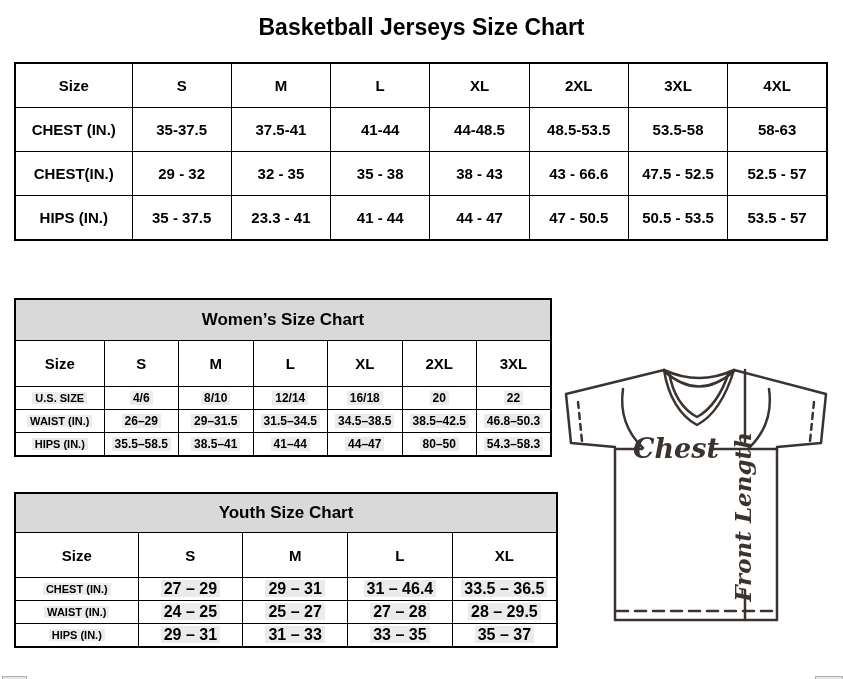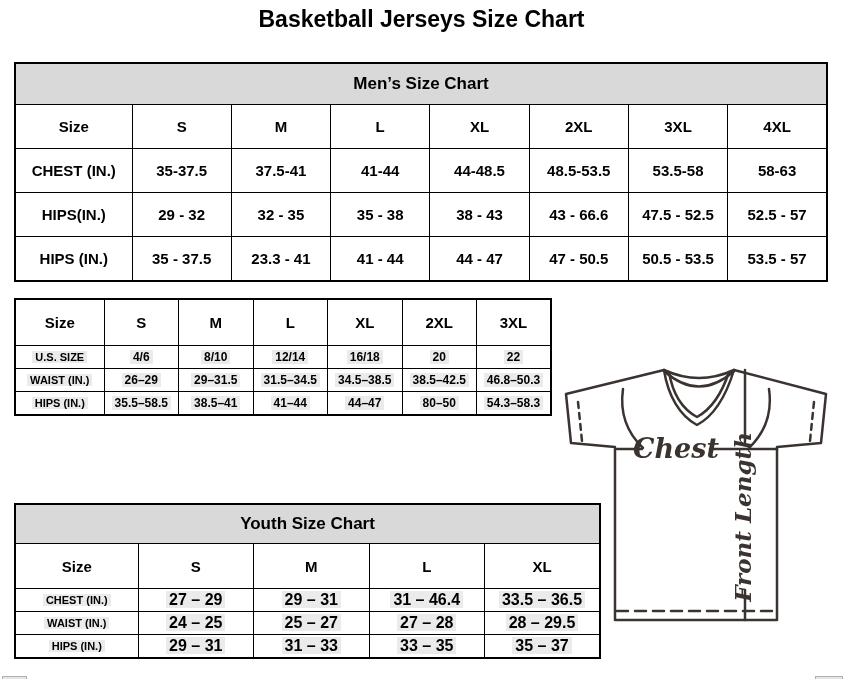--- a/index.html
+++ b/index.html
@@ -1,38 +1,38 @@
 <!DOCTYPE html>
 <html><head>
 <meta charset="utf-8">
 <style>
   html,body{margin:0;padding:0;background:#fff;}
   .page{position:relative;width:843px;height:679px;background:#ffffff;
         font-family:"Liberation Sans",sans-serif;overflow:hidden;color:#000;}
-  .main-title{position:absolute;top:6px;left:0;right:0;text-align:center;
+  .main-title{position:absolute;top:14px;left:0;right:0;text-align:center;
         font-size:23px;font-weight:bold;margin:0;}
   table.sizes{position:absolute;border-collapse:collapse;table-layout:fixed;
         background:#fff;border:2px solid #000;}
   table.sizes th,table.sizes td{border:1px solid #000;text-align:center;
         vertical-align:middle;font-weight:bold;padding:0;overflow:hidden;white-space:nowrap;}
   tr.titlebar th{background:#d9d9d9;font-size:17px;}
   
   #men{left:14px;top:62px;width:814px;}
   #men tr.titlebar th{height:40px;}
   #men tr.cols th{height:43px;font-size:15px;}
   #men tbody th,#men tbody td{height:43px;font-size:15px;}
   #men .hl{background:none;padding:0;}
   
   #women{left:14px;top:298px;width:538px;}
   #women tr.titlebar th{height:40px;}
   #women tr.cols th{height:45px;font-size:15px;}
   #women tbody th,#women tbody td{height:22px;font-size:12px;}
   #women tbody th{font-size:11px;}
   
-  #youth{left:14px;top:503px;width:587px;}
+  #youth{left:14px;top:492px;width:544px;}
   #youth tr.titlebar th{height:38px;}
   #youth tr.cols th{height:44px;font-size:15px;}
   #youth tbody th,#youth tbody td{height:22px;font-size:16px;}
   #youth tbody th{font-size:11px;}
   
   .hl{background:#ebebeb;padding:0 3px;}
   
   .jersey{position:absolute;left:558px;top:362px;}
   .jersey text{font-family:"DejaVu Serif","Liberation Serif",serif;
         font-style:italic;font-weight:bold;fill:#3b3330;}
@@ -46,23 +46,20 @@
 
 <div class="page">
 
   <h1 class="main-title">Basketball Jerseys Size Chart</h1>
 
   <table class="sizes" id="men">
     <colgroup>
         <col style="width:117px">
       </colgroup>
     <thead>
-      <tr class="titlebar">
-        <th colspan="8">Men’s Size Chart</th>
-      </tr>
       <tr class="cols">
           <th>Size</th>
           <th>S</th>
           <th>M</th>
           <th>L</th>
           <th>XL</th>
           <th>2XL</th>
           <th>3XL</th>
           <th>4XL</th>
         </tr>
@@ -72,21 +69,21 @@
           <th><span class="hl">CHEST (IN.)</span></th>
           <td><span class="hl">35-37.5</span></td>
           <td><span class="hl">37.5-41</span></td>
           <td><span class="hl">41-44</span></td>
           <td><span class="hl">44-48.5</span></td>
           <td><span class="hl">48.5-53.5</span></td>
           <td><span class="hl">53.5-58</span></td>
           <td><span class="hl">58-63</span></td>
         </tr>
         <tr>
-          <th><span class="hl">HIPS(IN.)</span></th>
+          <th><span class="hl">CHEST(IN.)</span></th>
           <td><span class="hl">29 - 32</span></td>
           <td><span class="hl">32 - 35</span></td>
           <td><span class="hl">35 - 38</span></td>
           <td><span class="hl">38 - 43</span></td>
           <td><span class="hl">43 - 66.6</span></td>
           <td><span class="hl">47.5 - 52.5</span></td>
           <td><span class="hl">52.5 - 57</span></td>
         </tr>
         <tr>
           <th><span class="hl">HIPS (IN.)</span></th>
@@ -99,20 +96,23 @@
           <td><span class="hl">53.5 - 57</span></td>
         </tr>
       </tbody>
   </table>
 
   <table class="sizes" id="women">
     <colgroup>
         <col style="width:89px">
       </colgroup>
     <thead>
+      <tr class="titlebar">
+        <th colspan="7">Women’s Size Chart</th>
+      </tr>
       <tr class="cols">
           <th>Size</th>
           <th>S</th>
           <th>M</th>
           <th>L</th>
           <th>XL</th>
           <th>2XL</th>
           <th>3XL</th>
         </tr>
     </thead>

